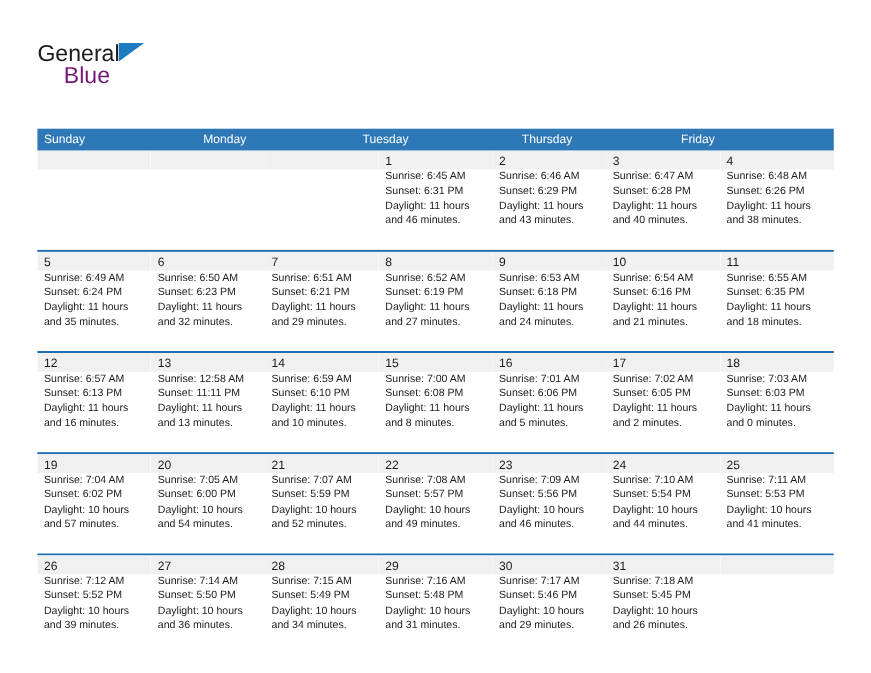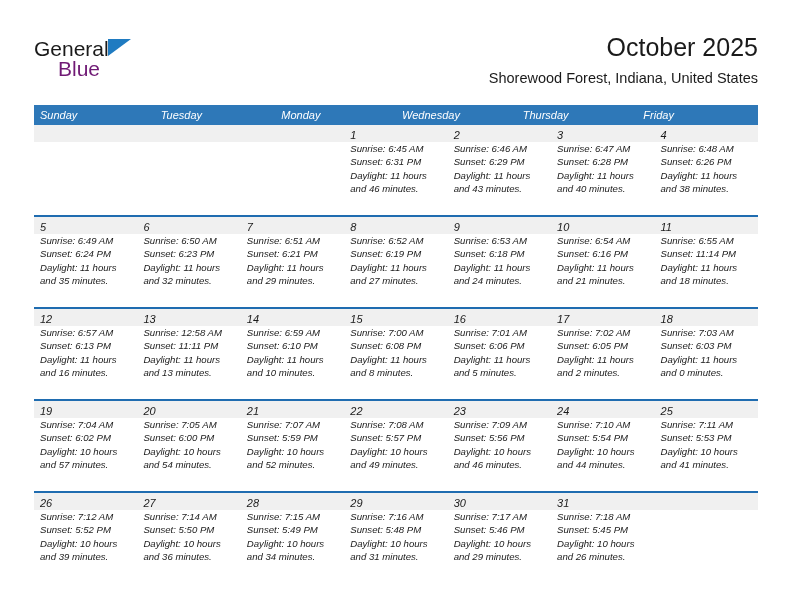--- a/index.html
+++ b/index.html
@@ -84,23 +84,22 @@
     font-size: 14.5px;
     color: #1a1a1a;
     line-height: 17px;
     white-space: nowrap;
   }
 
   
   .calendar {
     position: absolute;
     left: 34px;
-    top: 105px;
+    top: 117px;
     width: 724px;
-    font-style: italic;
   }
 
   .weekday-row {
     display: flex;
     width: 724px;
     background: #2e78b8;
     height: 20px;
   }
   .weekday {
     flex: 1 1 0;
@@ -168,33 +167,28 @@
 <div class="page">
 
   <div class="header">
 
     <div class="logo">
       <span class="logo-general">General</span>
       <span class="logo-tri"></span>
       <span class="logo-blue">Blue</span>
     </div>
 
-    <div class="title-block">
-      <div class="cal-title">October 2025</div>
-      <div class="cal-subtitle">Shorewood Forest, Indiana, United States</div>
-    </div>
 
   </div>
 
   <div class="calendar">
     <div class="weekday-row">
       <div class="weekday">Sunday</div>
+      <div class="weekday">Monday</div>
       <div class="weekday">Tuesday</div>
-      <div class="weekday">Monday</div>
-      <div class="weekday">Wednesday</div>
       <div class="weekday">Thursday</div>
       <div class="weekday">Friday</div>
     </div>
 
     <div id="weeks-container">
         <div class="week-row first">
           <div class="day-cell empty">
             <div class="daynum-band"><span class="daynum"></span></div>
             <div class="day-body"></div>
           </div>
@@ -295,21 +289,21 @@
               <div class="day-line">Sunrise: 6:54 AM</div>
               <div class="day-line">Sunset: 6:16 PM</div>
               <div class="day-line">Daylight: 11 hours</div>
               <div class="day-line">and 21 minutes.</div>
             </div>
           </div>
           <div class="day-cell">
             <div class="daynum-band"><span class="daynum">11</span></div>
             <div class="day-body">
               <div class="day-line">Sunrise: 6:55 AM</div>
-              <div class="day-line">Sunset: 11:14 PM</div>
+              <div class="day-line">Sunset: 6:35 PM</div>
               <div class="day-line">Daylight: 11 hours</div>
               <div class="day-line">and 18 minutes.</div>
             </div>
           </div>
         </div>
         <div class="week-row">
           <div class="day-cell">
             <div class="daynum-band"><span class="daynum">12</span></div>
             <div class="day-body">
               <div class="day-line">Sunrise: 6:57 AM</div>

